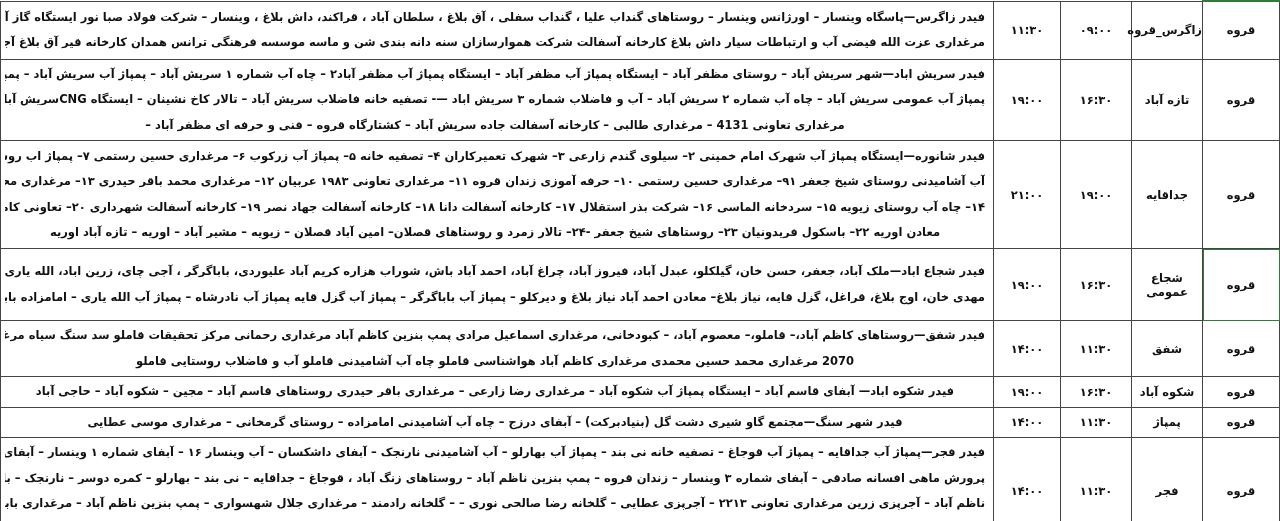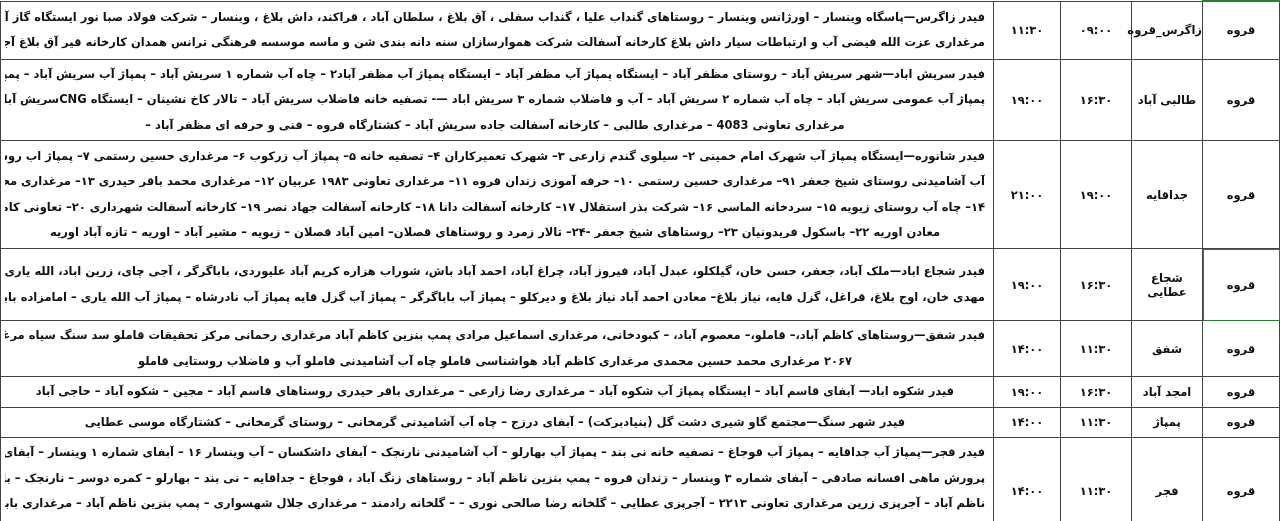--- a/index.html
+++ b/index.html
@@ -43,77 +43,77 @@
       <td class="feeder">زاگرس_قروه</td>
       <td class="start">۰۹:۰۰</td>
       <td class="end">۱۱:۳۰</td>
       <td class="areas">
         <span class="line">فیدر زاگرس—پاسگاه وینسار – اورژانس وینسار – روستاهای گنداب علیا ، گنداب سفلی ، آق بلاغ ، سلطان آباد ، قراکند، داش بلاغ ، وینسار – شرکت فولاد صبا نور ایستگاه گاز آق بلاغ   پمپ بنزین داش بلاغ</span>
         <span class="line">مرغداری عزت الله فیضی    آب و ارتباطات سیار داش بلاغ    کارخانه آسفالت شرکت هموارسازان سنه    دانه بندی شن و ماسه موسسه فرهنگی ترانس همدان    کارخانه قیر آق بلاغ    آجرپزی های جاده اسد آباد</span>
       </td>
     </tr>
     <tr style="height:74px">
       <td class="city">قروه</td>
-      <td class="feeder">طالبی آباد</td>
+      <td class="feeder">تازه آباد</td>
       <td class="start">۱۶:۳۰</td>
       <td class="end">۱۹:۰۰</td>
       <td class="areas">
         <span class="line">فیدر سریش اباد—شهر سریش آباد – روستای مظفر آباد – ایستگاه پمپاژ آب مظفر آباد – ایستگاه پمپاژ آب مظفر آباد۲ – چاه آب شماره ۱ سریش آباد – پمپاژ آب سریش آباد – پمپاژ چاه آب شماره ۳ مظفر آباد–</span>
         <span class="line">پمپاژ آب عمومی سریش آباد – چاه آب شماره ۲ سریش آباد – آب و فاضلاب شماره ۳ سریش اباد —- تصفیه خانه فاضلاب سریش آباد – تالار کاخ نشینان – ایستگاه CNGسریش آباد – پمپ بنزین سریش آباد –</span>
-        <span class="line">مرغداری تعاونی 4083 – مرغداری طالبی – کارخانه آسفالت جاده سریش آباد – کشتارگاه قروه – فنی و حرفه ای مظفر آباد –</span>
+        <span class="line">مرغداری تعاونی 4131 – مرغداری طالبی – کارخانه آسفالت جاده سریش آباد – کشتارگاه قروه – فنی و حرفه ای مظفر آباد –</span>
       </td>
     </tr>
     <tr style="height:108px">
       <td class="city">قروه</td>
       <td class="feeder">جداقایه</td>
       <td class="start">۱۹:۰۰</td>
       <td class="end">۲۱:۰۰</td>
       <td class="areas">
         <span class="line">فیدر شانوره—ایستگاه پمپاژ آب شهرک امام خمینی  ۲– سیلوی گندم زارعی  ۳– شهرک تعمیرکاران  ۴– تصفیه خانه  ۵– پمپاژ آب زرکوب  ۶– مرغداری حسین رستمی  ۷– پمپاژ اب روستای امین آباد  ۸–</span>
         <span class="line">آب آشامیدنی روستای شیخ جعفر  ۹۱– مرغداری حسین رستمی  ۱۰– حرفه آموزی زندان قروه  ۱۱– مرغداری تعاونی ۱۹۸۳ عربیان  ۱۲– مرغداری محمد باقر حیدری  ۱۳– مرغداری محمد باقر اسفندیاری</span>
         <span class="line">۱۴– چاه آب روستای زیویه  ۱۵– سردخانه الماسی  ۱۶– شرکت بذر استقلال  ۱۷– کارخانه آسفالت دانا  ۱۸– کارخانه آسفالت جهاد نصر  ۱۹– کارخانه آسفالت شهرداری  ۲۰– تعاونی کامیون داران  ۲۱–</span>
         <span class="line">معادن اوریه  ۲۲– باسکول فریدونیان  ۲۳– روستاهای شیخ جعفر -۲۴– تالار زمرد و روستاهای قصلان– امین آباد قصلان – زیویه – مشیر آباد – اوریه – تازه آباد اوریه</span>
       </td>
     </tr>
     <tr class="sel" style="height:72px">
       <td class="city">قروه</td>
-      <td class="feeder">شجاع عطایی</td>
+      <td class="feeder">شجاع عمومی</td>
       <td class="start">۱۶:۳۰</td>
       <td class="end">۱۹:۰۰</td>
       <td class="areas">
         <span class="line">فیدر شجاع اباد—ملک آباد، جعفر، حسن خان، گیلکلو، عبدل آباد، فیروز آباد، چراغ آباد، احمد آباد باش، شوراب هزاره کریم آباد علیوردی، باباگرگر ، آجی چای، زرین اباد، الله یاری، قره بلاغ، دیرکلو، نادرشاه،</span>
         <span class="line">مهدی خان، اوج بلاغ، قراغل، گزل قایه، نیاز بلاغ– معادن احمد آباد نیاز بلاغ و دیرکلو – پمپاژ آب باباگرگر – پمپاژ آب گزل قایه   پمپاژ آب نادرشاه – پمپاژ آب الله یاری  –  امامزاده باباگرگر</span>
       </td>
     </tr>
     <tr style="height:54px">
       <td class="city">قروه</td>
       <td class="feeder">شفق</td>
       <td class="start">۱۱:۳۰</td>
       <td class="end">۱۴:۰۰</td>
       <td class="areas">
         <span class="line">فیدر شفق—روستاهای کاظم آباد،– قاملو،– معصوم آباد، – کبودخانی، مرغداری اسماعیل مرادی   پمپ بنزین کاظم آباد     مرغداری رحمانی  مرکز تحقیقات قاملو     سد سنگ سیاه     مرغداری تعاونی</span>
-        <span class="line">۲۰۶۷   مرغداری محمد حسین محمدی  مرغداری کاظم آباد   هواشناسی قاملو   چاه آب آشامیدنی قاملو    آب و فاضلاب روستایی قاملو</span>
+        <span class="line">2070   مرغداری محمد حسین محمدی  مرغداری کاظم آباد   هواشناسی قاملو   چاه آب آشامیدنی قاملو    آب و فاضلاب روستایی قاملو</span>
       </td>
     </tr>
     <tr style="height:27px">
       <td class="city">قروه</td>
-      <td class="feeder">امجد آباد</td>
+      <td class="feeder">شکوه آباد</td>
       <td class="start">۱۶:۳۰</td>
       <td class="end">۱۹:۰۰</td>
       <td class="areas">
         <span class="line">فیدر شکوه اباد— آبفای قاسم آباد – ایستگاه پمپاژ آب شکوه آباد – مرغداری رضا زارعی – مرغداری باقر حیدری روستاهای قاسم آباد – مجین – شکوه آباد – حاجی آباد</span>
       </td>
     </tr>
     <tr style="height:27px">
       <td class="city">قروه</td>
       <td class="feeder">پمپاژ</td>
       <td class="start">۱۱:۳۰</td>
       <td class="end">۱۴:۰۰</td>
       <td class="areas">
-        <span class="line">فیدر شهر سنگ—مجتمع گاو شیری دشت گل (بنیادبرکت) – آبفای درزج – چاه آب آشامیدنی گرمخانی – روستای گرمخانی – کشتارگاه موسی عطایی</span>
+        <span class="line">فیدر شهر سنگ—مجتمع گاو شیری دشت گل (بنیادبرکت) – آبفای درزج – چاه آب آشامیدنی امامزاده – روستای گرمخانی – مرغداری موسی عطایی</span>
       </td>
     </tr>
     <tr style="height:100px">
       <td class="city">قروه</td>
       <td class="feeder">فجر</td>
       <td class="start">۱۱:۳۰</td>
       <td class="end">۱۴:۰۰</td>
       <td class="areas">
         <span class="line">فیدر فجر—پمپاژ آب جداقایه – پمپاژ آب قوجاغ – تصفیه خانه نی بند – پمپاژ آب بهارلو – آب آشامیدنی نارنجک – آبفای داشکسان – آب وینسار  ۱۶ – آبفای شماره ۱ وینسار – آبفای جدید وینسار –</span>
         <span class="line">پرورش ماهی افسانه صادقی  – آبفای شماره ۳ وینسار – زندان قروه – پمپ بنزین ناظم آباد – روستاهای زنگ آباد ، قوجاغ – جداقایه – نی بند – بهارلو – کمره دوسر – نارنجک – باباشیدالله – داشکسان راهدارخانه</span>

